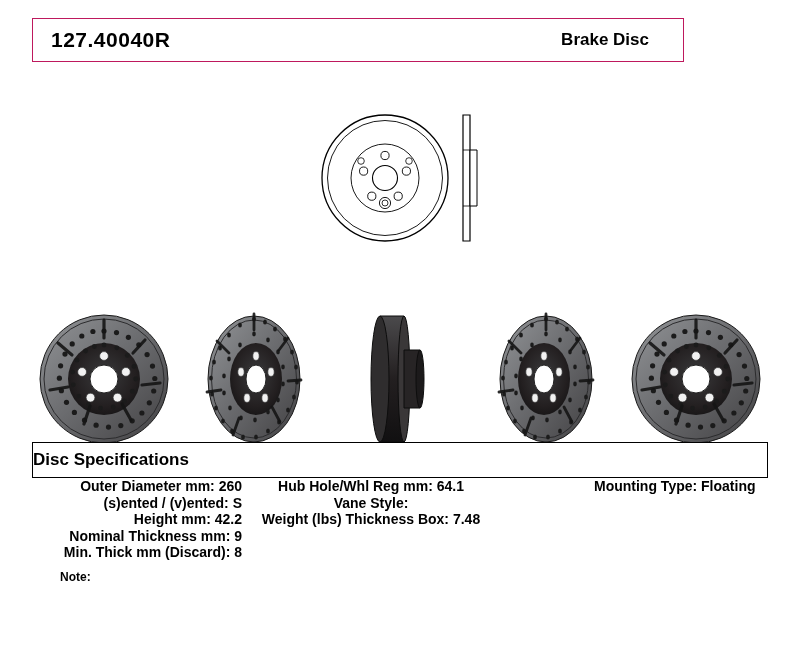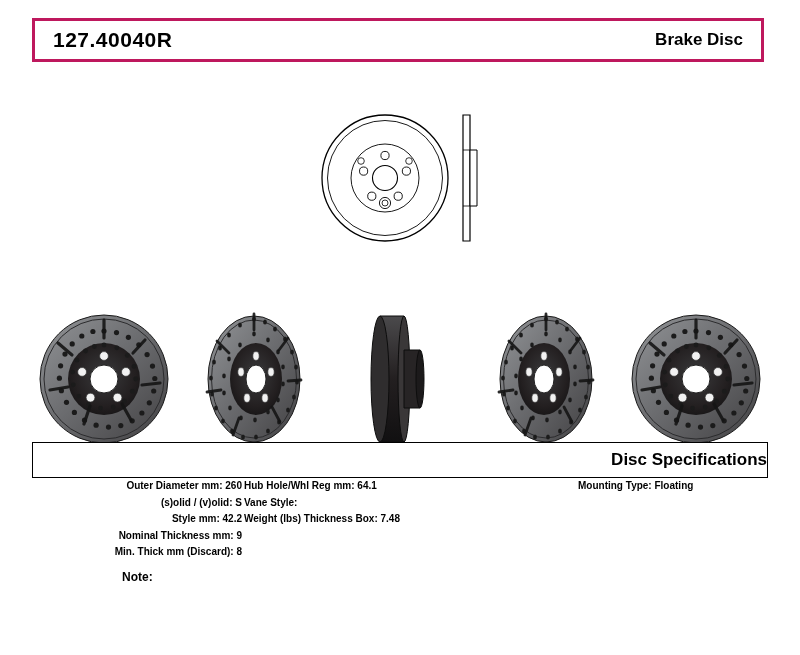--- a/index.html
+++ b/index.html
@@ -20,37 +20,37 @@
     left: 0; top: 0;
     width: 800px;
     height: 655px;
   }
 
   
   .header {
     position: absolute;
     left: 32px;
     top: 18px;
-    width: 732px;
+    width: 652px;
     height: 44px;
-    border: 3px solid #be185d;
+    border: 1px solid #be185d;
     box-sizing: border-box;
   }
   .header .part-number {
     position: absolute;
     left: 18px;
     top: 50%;
     transform: translateY(-50%);
     font-size: 21px;
     font-weight: bold;
     letter-spacing: 0.5px;
   }
   .header .doc-title {
     position: absolute;
-    right: 18px;
+    right: 34px;
     top: 50%;
     transform: translateY(-50%);
     font-size: 17px;
     font-weight: bold;
   }
 
   
   .drawing {
     position: absolute;
     left: 0;
@@ -67,55 +67,55 @@
     width: 736px;
     height: 36px;
     border: 1px solid #000;
     box-sizing: border-box;
   }
   .spec-panel .spec-title {
     position: absolute;
     left: 0; right: 0;
     top: 50%;
     transform: translateY(-50%);
-    text-align: right;
+    text-align: left;
     font-size: 17px;
     font-weight: bold;
   }
 
   .spec-body {
     position: absolute;
     left: 32px;
     top: 478px;
     width: 736px;
     height: 110px;
   }
   .spec-col {
     position: absolute;
     top: 0;
-    font-size: 10px;
+    font-size: 14px;
     font-weight: bold;
     line-height: 16.6px;
   }
   .spec-col.left  { left: 0px;   width: 210px; text-align: right; }
-  .spec-col.mid   { left: 212px; width: 230px; text-align: left; }
-  .spec-col.right { left: 520px; width: 216px; text-align: left; padding-left: 26px; box-sizing: border-box; }
+  .spec-col.mid   { left: 224px; width: 230px; text-align: center; }
+  .spec-col.right { left: 536px; width: 216px; text-align: left; padding-left: 26px; box-sizing: border-box; }
 
   .spec-row { white-space: nowrap; }
 
   .note {
     position: absolute;
     left: 32px;
     top: 570px;
     width: 736px;
     font-size: 12px;
     font-weight: bold;
   }
   .note .note-label {
-    margin-left: 90px;
+    margin-left: 28px;
   }
 </style>
 </head>
 <body>
 
 <div class="sheet">
 
   <div class="header">
     <div class="part-number">127.40040R</div>
     <div class="doc-title">Brake Disc</div>
@@ -440,25 +440,25 @@
   </div>
 
   <div class="spec-body">
 
     <div class="spec-col left">
       <div class="spec-row">
         <span>Outer Diameter mm: </span>
         <span>260</span>
       </div>
       <div class="spec-row">
-        <span>(s)olid / (v)olid: </span>
+        <span>(s)ented / (v)ented: </span>
         <span>S</span>
       </div>
       <div class="spec-row">
-        <span>Style mm: </span>
+        <span>Height mm: </span>
         <span>42.2</span>
       </div>
       <div class="spec-row">
         <span>Nominal Thickness mm: </span>
         <span>9</span>
       </div>
       <div class="spec-row">
         <span>Min. Thick mm (Discard): </span>
         <span>8</span>
       </div>

